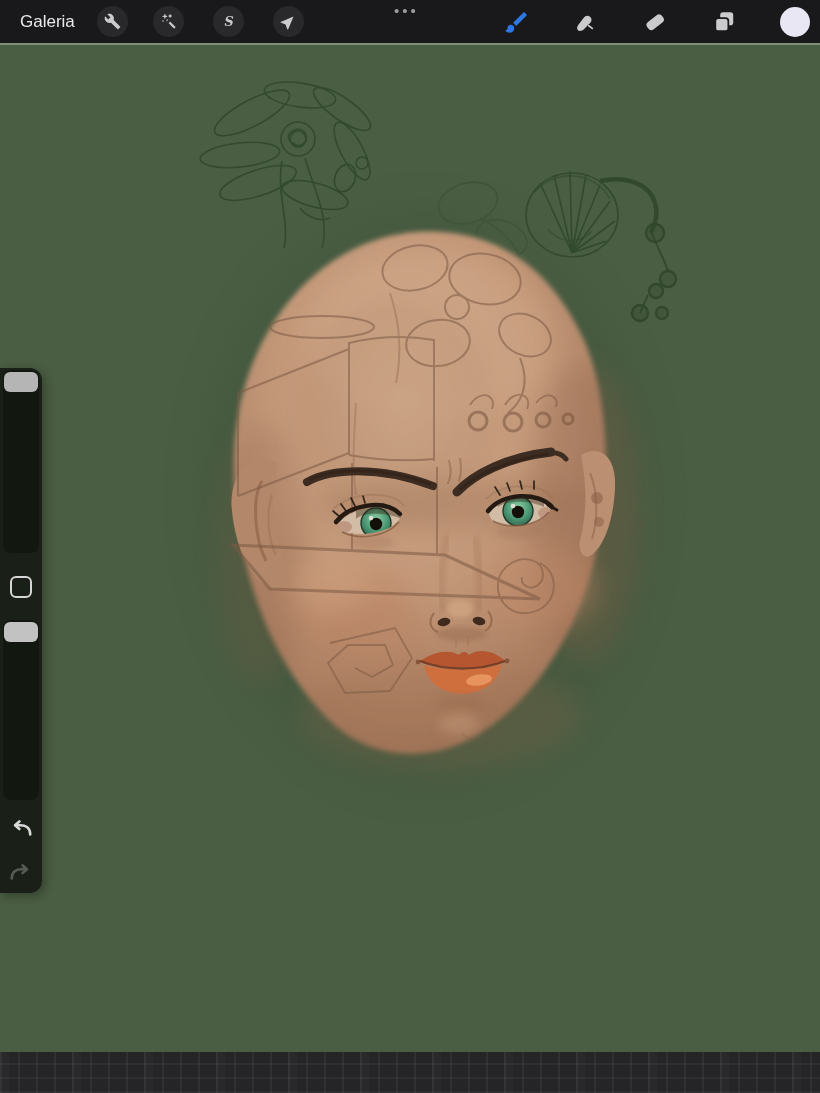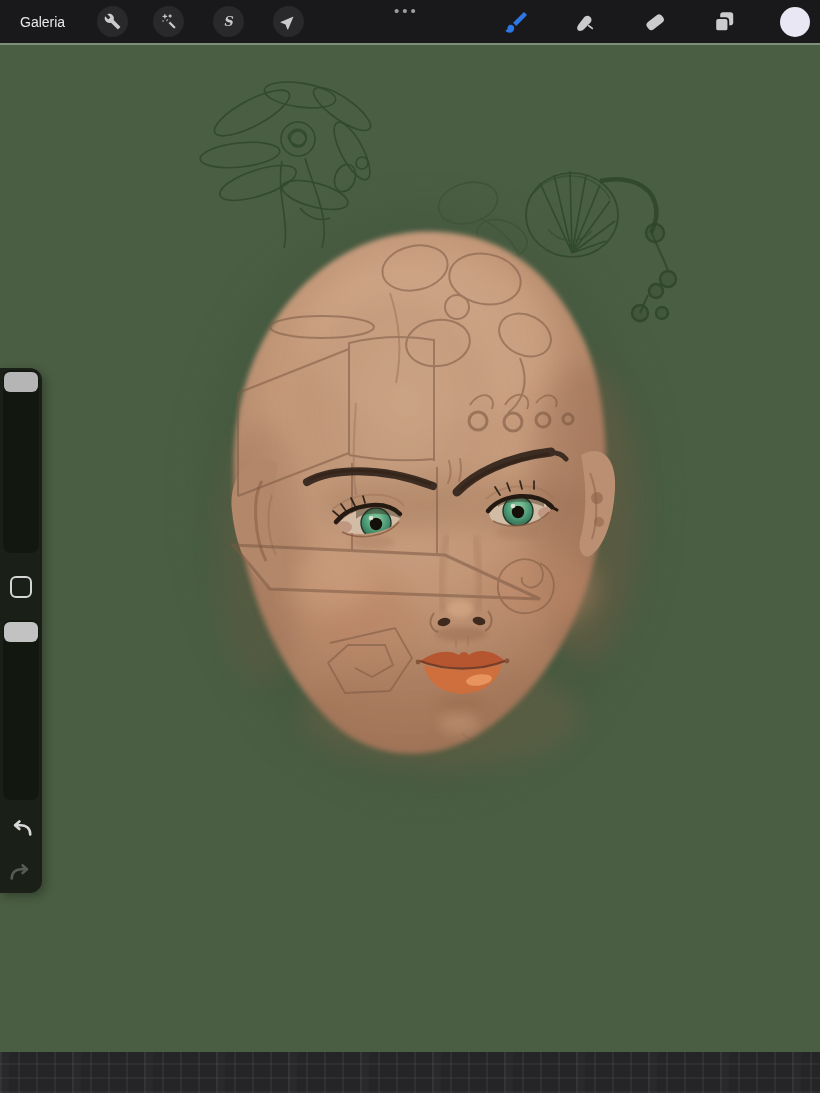--- a/index.html
+++ b/index.html
@@ -9,21 +9,21 @@
     --sketch-brown:#7d5a44; --sketch-green:#2b4426; --eye-green:#58a981; --lip-orange:#cf6f3d;
   }
   *{margin:0;padding:0;box-sizing:border-box;}
   html,body{width:820px;height:1093px;overflow:hidden;background:var(--outside-canvas);
     font-family:"Liberation Sans",sans-serif;}
   .stage{position:relative;width:820px;height:1093px;}
 
   
   .topbar{position:absolute;left:0;top:0;width:820px;height:43px;background:var(--topbar-bg);z-index:30;}
   .gallery-btn{position:absolute;left:20px;top:0;height:43px;display:flex;align-items:center;
-    background:none;border:none;color:#e9e9ea;font-size:14px;font-family:"Liberation Sans",sans-serif;cursor:pointer;}
+    background:none;border:none;color:#e9e9ea;font-size:17px;font-family:"Liberation Sans",sans-serif;cursor:pointer;}
   .tool-circle{position:absolute;top:6px;width:31px;height:31px;border-radius:50%;
     background:var(--tool-circle-bg);border:none;display:flex;align-items:center;justify-content:center;cursor:pointer;padding:0;}
   .tool-flat{position:absolute;top:8px;width:28px;height:28px;background:none;border:none;
     display:flex;align-items:center;justify-content:center;cursor:pointer;padding:0;}
   .tool-circle svg,.tool-flat svg{display:block;}
   .icon-line{stroke:var(--icon-gray);fill:none;stroke-linecap:round;}
   .icon-fill{fill:var(--icon-gray);}
   .dots{position:absolute;left:394px;top:2px;color:#9c9c9e;font-size:15px;letter-spacing:3px;cursor:pointer;}
   .color-btn{position:absolute;left:780px;top:7px;width:30px;height:30px;border-radius:50%;
     border:none;background:var(--color-swatch);cursor:pointer;}

